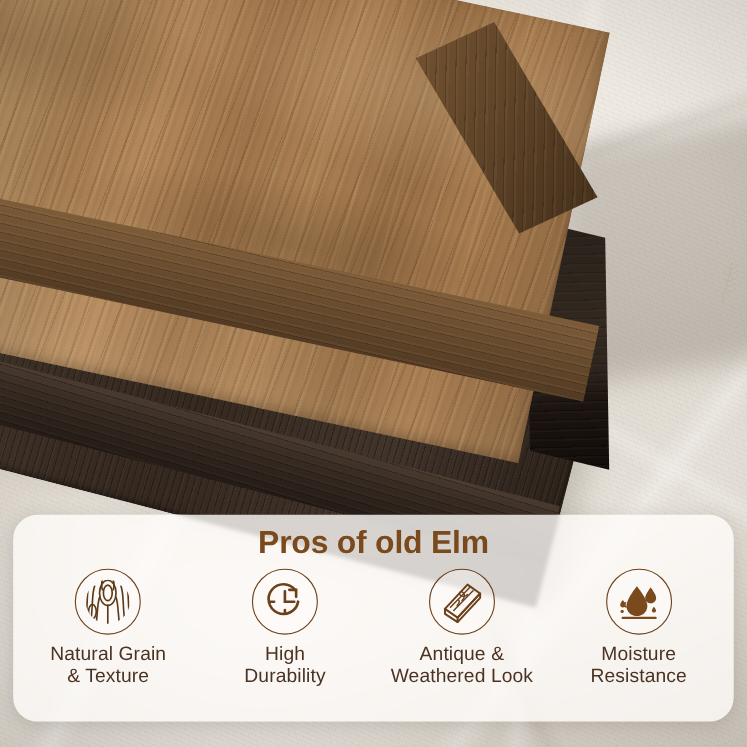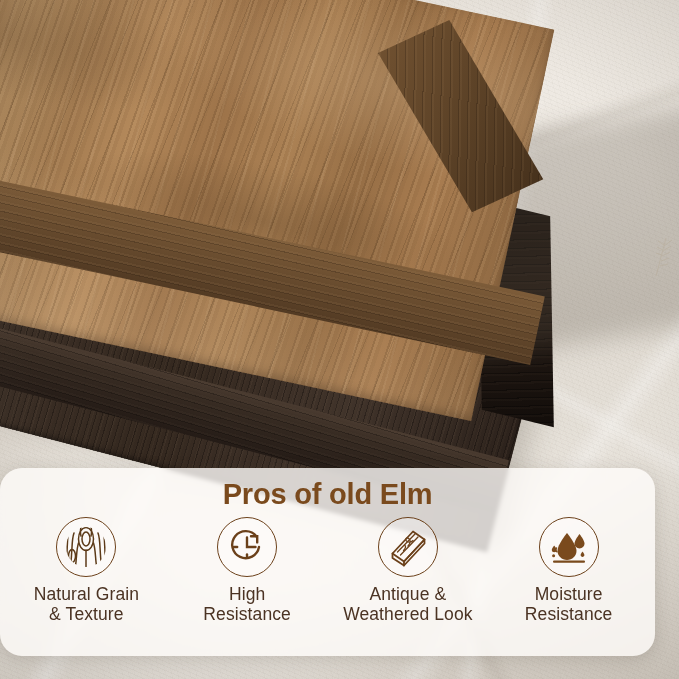--- a/index.html
+++ b/index.html
@@ -208,21 +208,21 @@
   .light-right::after {
     content: "";
     position: absolute; inset: 0;
     opacity: .55;
     background-image: repeating-linear-gradient(125deg, rgba(40,26,14,.5) 0 1px, rgba(170,136,96,.18) 1px 3px, rgba(0,0,0,0) 3px 9px);
   }
 
   
   .info-card {
     position: absolute;
-    left: 0;
+    left: 12px;
     top: 468px;
     width: 655px;
     height: 188px;
     border-radius: 22px;
     background: rgba(255,253,250,.80);
     box-shadow: 0 3px 16px rgba(70,60,50,.18);
     backdrop-filter: blur(2px);
   }
 
   .card-title {
@@ -349,21 +349,21 @@
             <g fill="none" stroke="#6b401a" stroke-width="2.4" stroke-linecap="round">
               <path d="M29.5 9.5 A13.5 13.5 0 1 0 32 20"></path>
               <path d="M24 9.2 L30.2 9.2 L30.2 15.4"></path>
               <path d="M20 10.5 L20 20 L28.5 20"></path>
               <path d="M20 27.5 L20 30.8"></path>
               <path d="M10.2 20 L7 20"></path>
             </g>
           </svg>
         </div>
         <div class="pro-label">High
-Resistance</div>
+Durability</div>
       </div>
 
       <div class="pro-item">
         <div class="pro-icon">
           <svg width="42" height="42" viewBox="0 0 42 42">
             <g fill="none" stroke="#6b401a" stroke-width="1.8" stroke-linejoin="round" stroke-linecap="round">
               <path d="M5.5 27.5 L26 5.5 L37.5 13.5 L17 35.5 Z"></path>
               <path d="M5.5 27.5 L5.5 32 L17 39.5 L17 35.5"></path>
               <path d="M17 35.5 L37.5 13.5 L37.5 17.5 L17 39.5"></path>
             </g>

